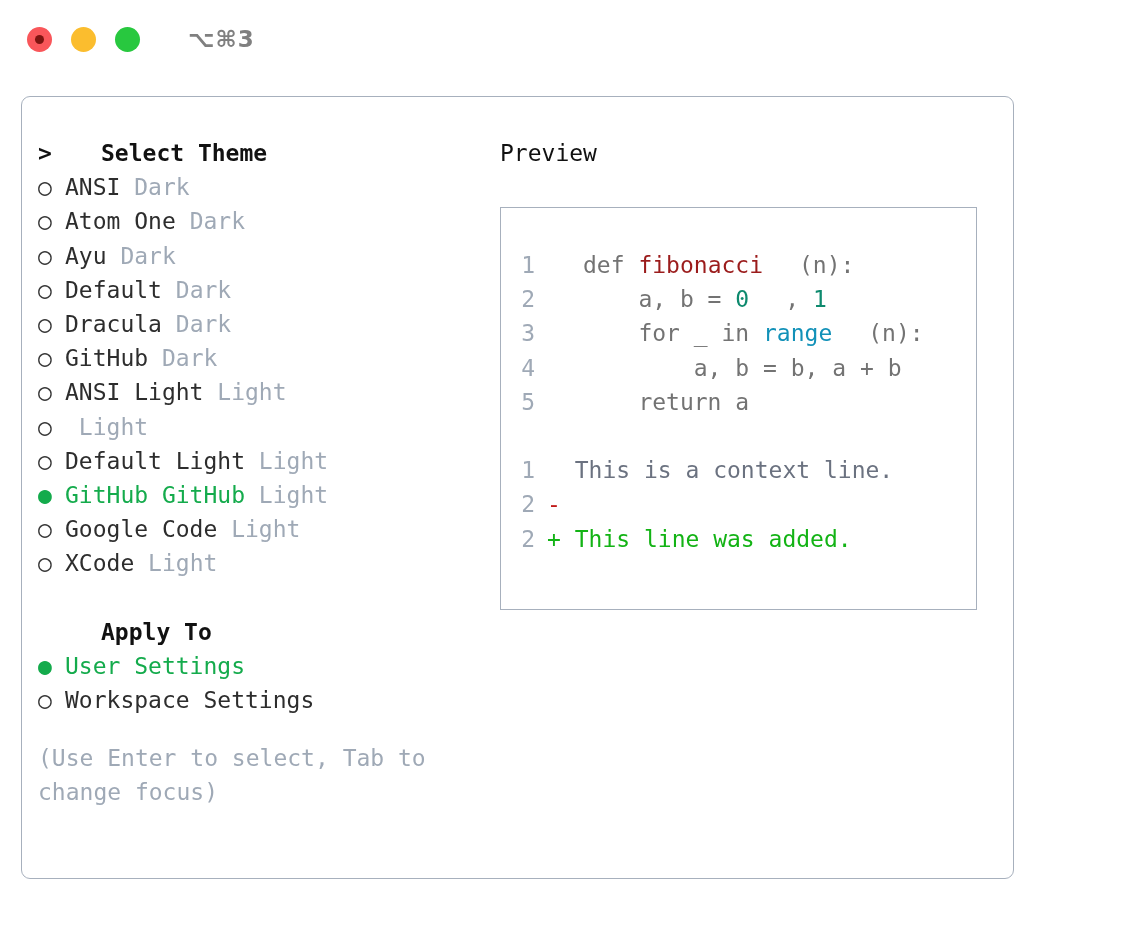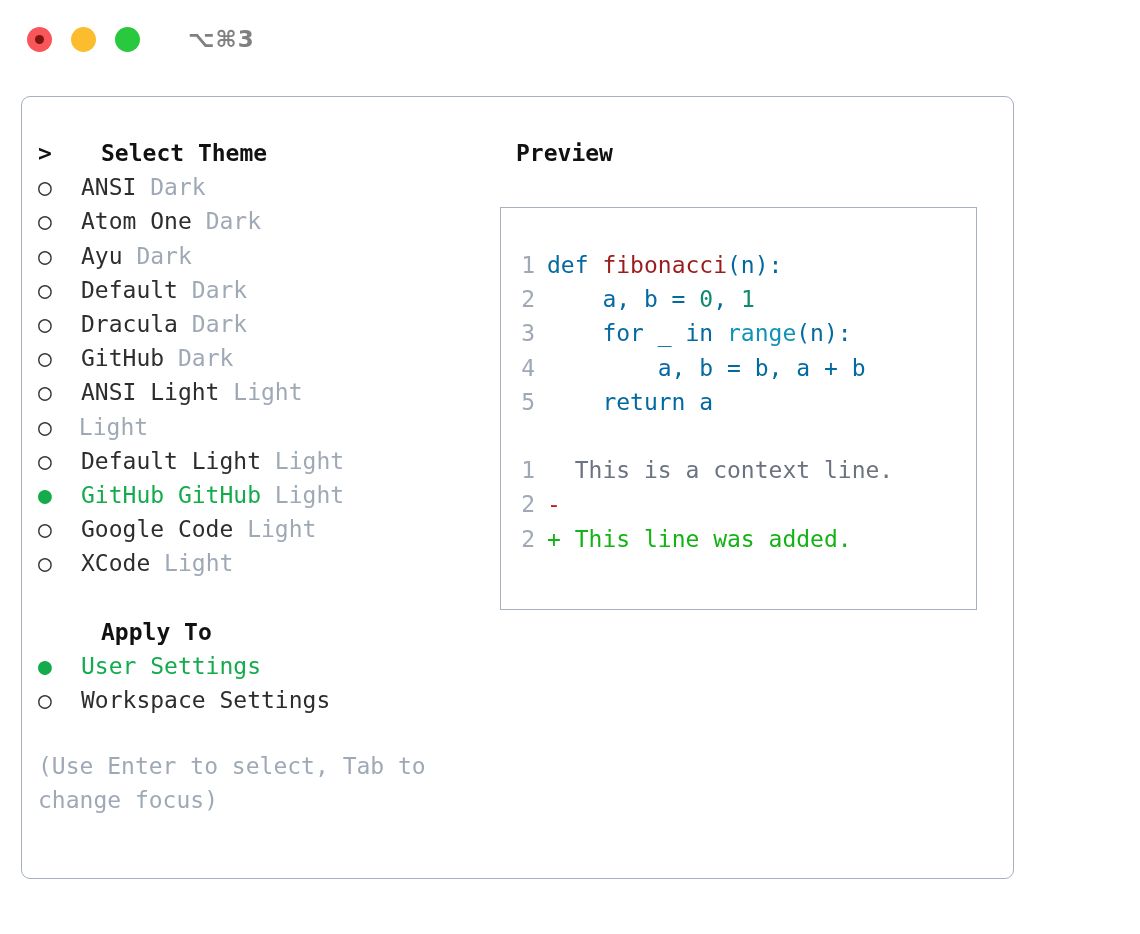--- a/index.html
+++ b/index.html
@@ -107,48 +107,48 @@
     width: 27px;
     flex: 0 0 27px;
     font-size: 23px;
     color: #2d2d2d;
   }
   .marker.caret  { font-weight: 700; color: #111111; }
   .marker.filled { color: #14ab4c; }
   .marker.hollow { color: #3a3a3a; }
   .marker.blank  { color: transparent; }
 
-  .theme-name  { color: #2d2d2d; margin-left: 16px; }
+  .theme-name  { color: #2d2d2d; }
   .theme-name.selected { color: #14ab4c; }
   .theme-kind  { color: #9fa9b6; }
 
   .spacer-row { height: 34.2px; }
 
   #hint {
-    margin-top: 32px;
+    margin-top: 24px;
     font-size: 23px;
     line-height: 34.2px;
     color: #9fa9b6;
     width: 420px;
     white-space: pre-wrap;
   }
 
   
   #right-col {
     flex: 1;
     padding: 39px 0 0 0;
     position: relative;
   }
 
   #preview-title {
     font-size: 23px;
     line-height: 34.2px;
-    font-weight: 700;
+    font-weight: 400;
     color: #111111;
-    margin-left: 16px;
+    margin-left: 0px;
   }
 
   #preview-box {
     position: absolute;
     left: 0px;
     top: 110px;
     width: 477px;
     height: 403px;
     border: 1.6px solid #a7b0bd;
     background: #ffffff;
@@ -161,21 +161,21 @@
     line-height: 34.2px;
     height: 34.2px;
     white-space: pre;
   }
   .lineno {
     flex: 0 0 46px;
     text-align: right;
     padding-right: 12px;
     color: #9fa9b6;
   }
-  .codetext { color: #0369a1; }
+  .codetext { color: #737373; margin-left: 36px; }
 
   .tok-fn   { color: #9b1c1c; }
   .tok-num  { color: #0e8a6e; }
   .tok-call { color: #1291b8; }
 
   .diff-gap { height: 34.2px; }
 
   .diff-context { color: #6b7280; }
   .diff-del     { color: #c11a19; }
   .diff-add     { color: #13b315; }

